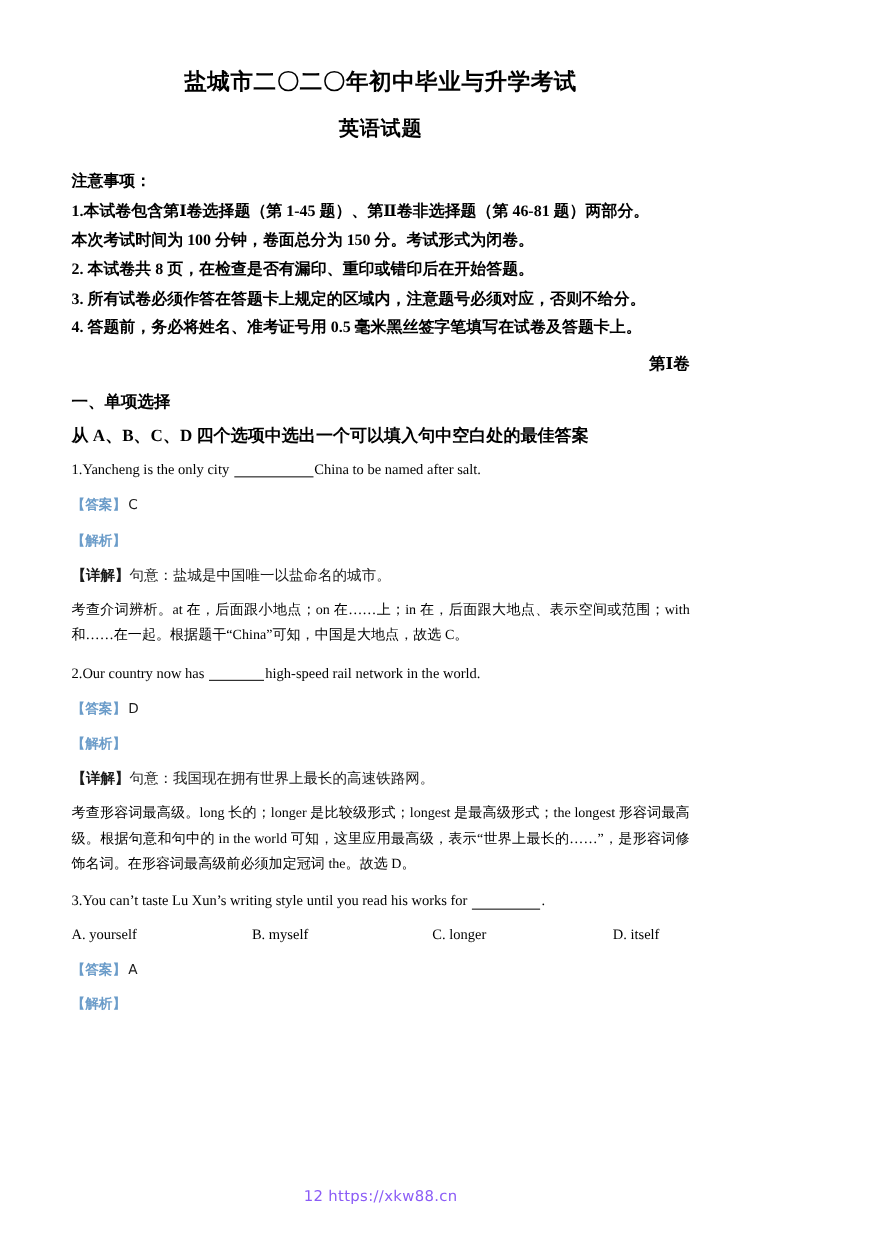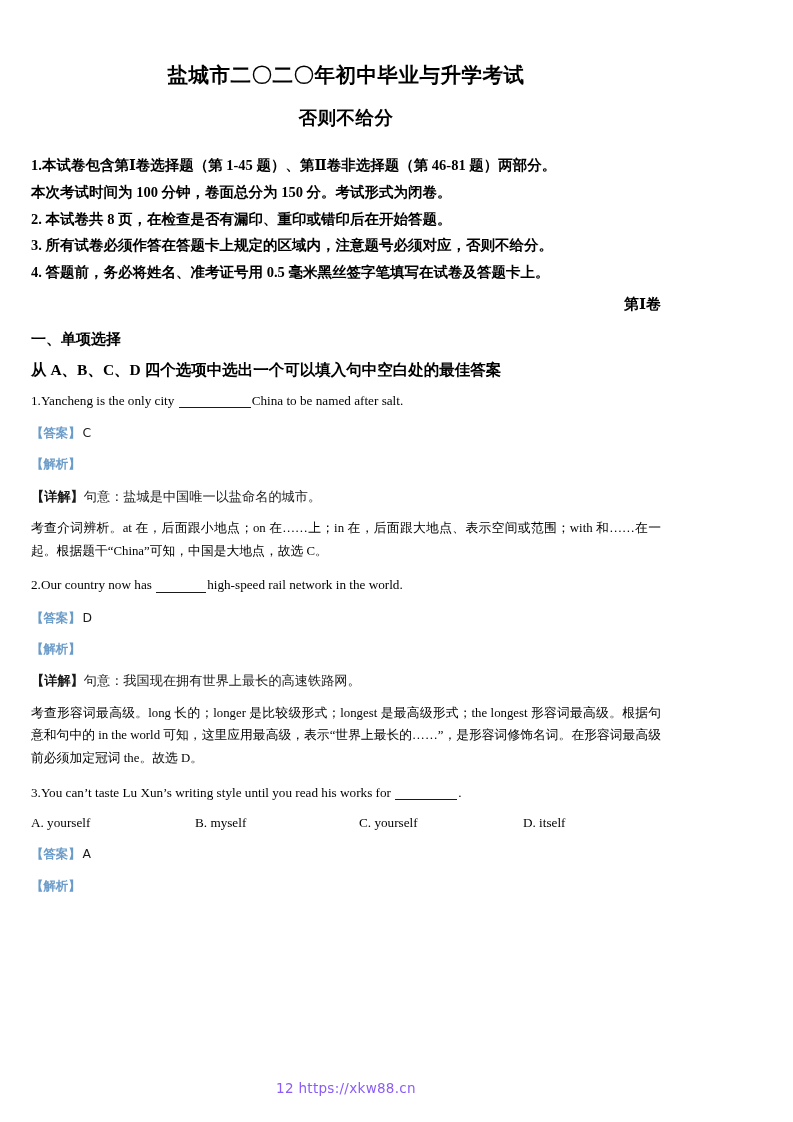--- a/index.html
+++ b/index.html
@@ -13,21 +13,21 @@
     position: relative;
     font-family: "Liberation Serif", "DejaVu Serif", serif;
     color: #000000;
     overflow: hidden;
   }
   .page {
     position: relative;
     width: 692px;
     height: 1122px;
     box-sizing: border-box;
-    padding: 0 31px;
+    padding: 0 65px;
   }
 
   
   .doc-title {
     text-align: center;
     font-size: 20.5px;
     font-weight: bold;
     letter-spacing: 0.5px;
     margin: 0;
     padding-top: 62px;
@@ -156,23 +156,24 @@
     color: #8b5cf6;
     letter-spacing: 0.3px;
   }
 </style>
 </head>
 <body>
 
 <div class="page">
 
   <h1 class="doc-title">盐城市二〇二〇年初中毕业与升学考试</h1>
-  <h2 class="doc-subtitle">否则不给分</h2>
+  <h2 class="doc-subtitle">英语试题</h2>
 
   <div class="notice">
+    <p class="notice-line">注意事项：</p>
     <p class="notice-line">1.本试卷包含第Ⅰ卷选择题（第 1-45 题）、第Ⅱ卷非选择题（第 46-81 题）两部分。</p>
     <p class="notice-line">本次考试时间为 100 分钟，卷面总分为 150 分。考试形式为闭卷。</p>
     <p class="notice-line">2. 本试卷共 8 页，在检查是否有漏印、重印或错印后在开始答题。</p>
     <p class="notice-line">3. 所有试卷必须作答在答题卡上规定的区域内，注意题号必须对应，否则不给分。</p>
     <p class="notice-line">4. 答题前，务必将姓名、准考证号用 0.5 毫米黑丝签字笔填写在试卷及答题卡上。</p>
   </div>
 
   <p class="paper-part">第Ⅰ卷</p>
   <p class="section-num">一、单项选择</p>
   <p class="section-instruction">从 A、B、C、D 四个选项中选出一个可以填入句中空白处的最佳答案</p>
@@ -212,21 +213,21 @@
   </div>
 
   <div class="question-block">
     <p class="q-stem">
       <span>3.You can’t taste Lu Xun’s writing style until you read his works for</span>
       <span class="blank-line blank-w3">&nbsp;</span><span>.</span>
     </p>
     <div class="q-options">
       <span class="opt">A.  yourself</span>
       <span class="opt">B.  myself</span>
-      <span class="opt">C.  yourself</span>
+      <span class="opt">C.  longer</span>
       <span class="opt">D.  itself</span>
     </div>
     <p class="marker-line">
       <span class="marker">【答案】</span><span class="marker-val">A</span>
     </p>
     <p class="marker-line">
       <span class="marker">【解析】</span>
     </p>
   </div>
 

